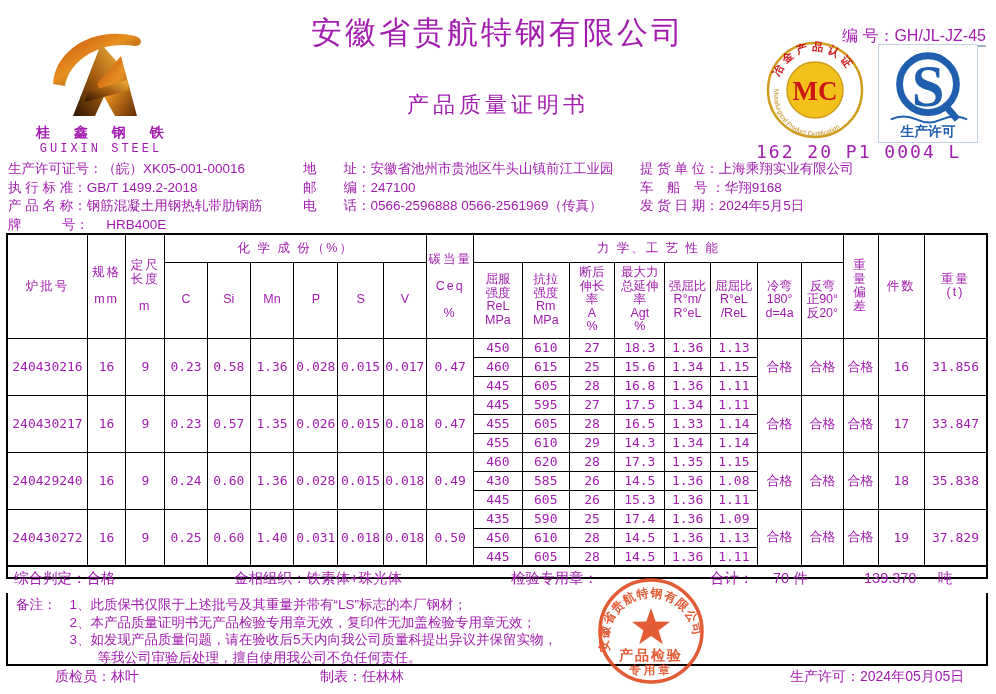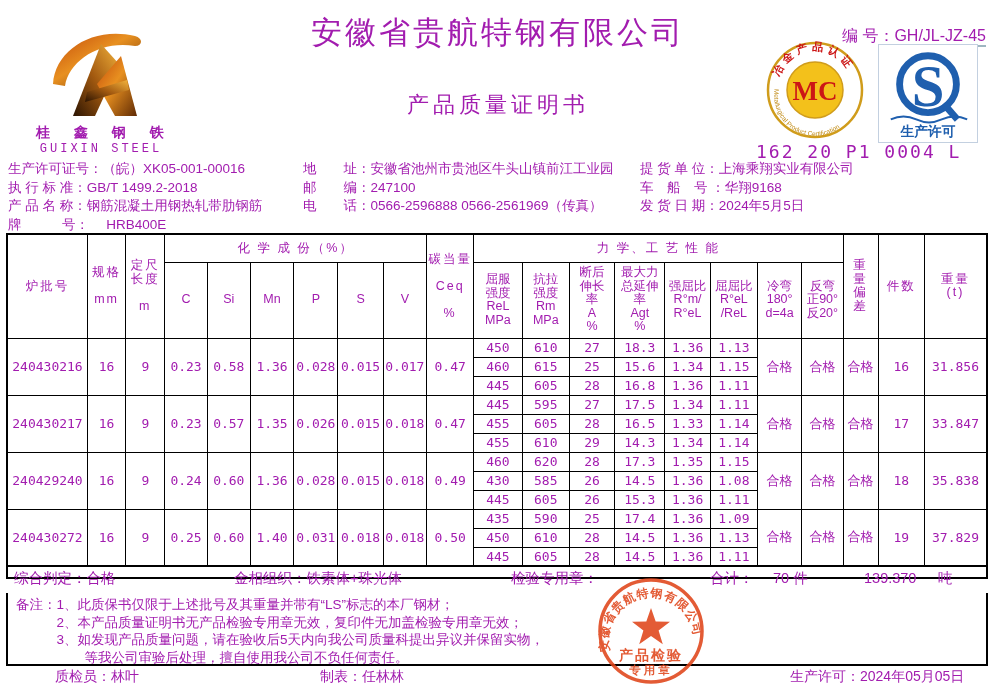--- a/index.html
+++ b/index.html
@@ -41,21 +41,21 @@
   .row-sub th { height:76px; }
 
   
   .summary { position:absolute; left:6px; top:565px; width:982px; height:14px;
     border-left:2px solid #000; border-right:2px solid #000; border-bottom:2px solid #000;
     font-size:14.5px; line-height:26px; }
   .summary span { position:absolute; white-space:nowrap; }
   .notes { position:absolute; left:6px; top:593px; width:982px; height:73px;
     border-left:2px solid #000; border-right:2px solid #000; border-bottom:2px solid #000;
     font-size:13.5px; line-height:17.5px; padding:3px 0 0 8px; display:flex; }
-  .notes .note-lines { margin-left:0; }
+  .notes .note-lines { margin-left:13px; }
   .note-indent { padding-left:28px; }
   .footer { position:absolute; left:0; top:668px; width:996px; font-size:14px; }
   .footer span { position:absolute; white-space:nowrap; }
 
   .stamp { position:absolute; left:583px; top:573px; pointer-events:none; }
 </style>
 </head>
 <body>
 
 <div class="page">

